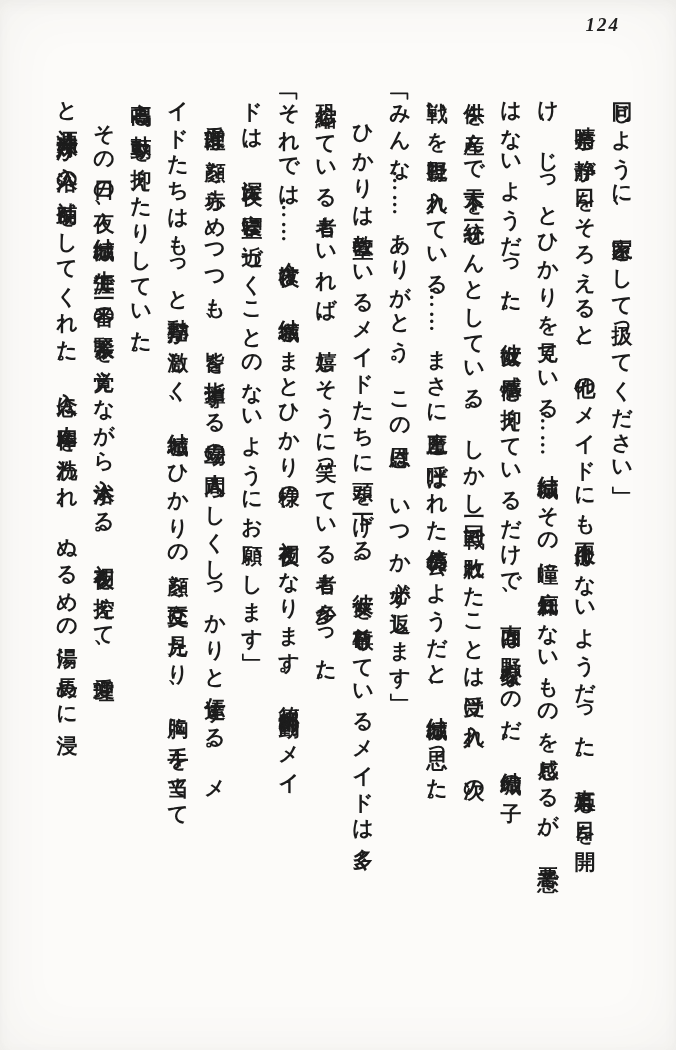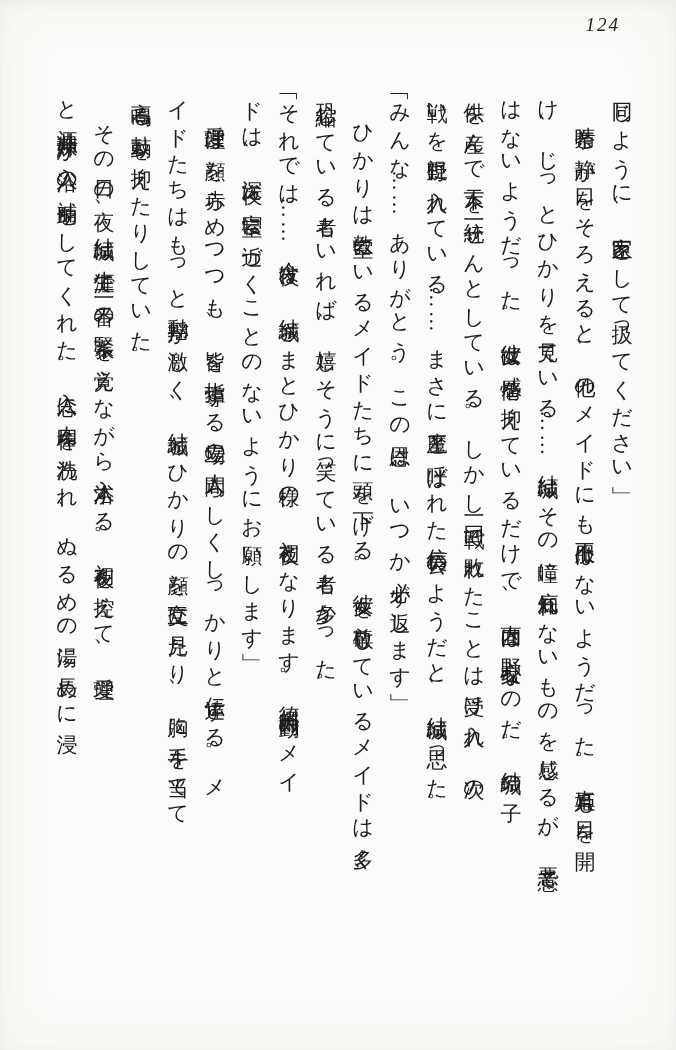--- a/index.html
+++ b/index.html
@@ -14,20 +14,21 @@
   }
   .page {
     position: relative;
     width: 676px;
     height: 1050px;
     background: #fcfbf9;
     overflow: hidden;
     box-shadow: inset 0 0 60px rgba(80,80,75,0.06), inset 0 4px 14px rgba(80,80,75,0.05);
     font-family: "Liberation Serif", "DejaVu Serif", serif;
     color: #1c1c1c;
+    font-weight: bold;
   }
   .page-number {
     position: absolute;
     top: 14px;
     right: 56px;
     font-size: 19px;
     font-style: italic;
     letter-spacing: 2px;
     color: #1f1f1f;
   }

